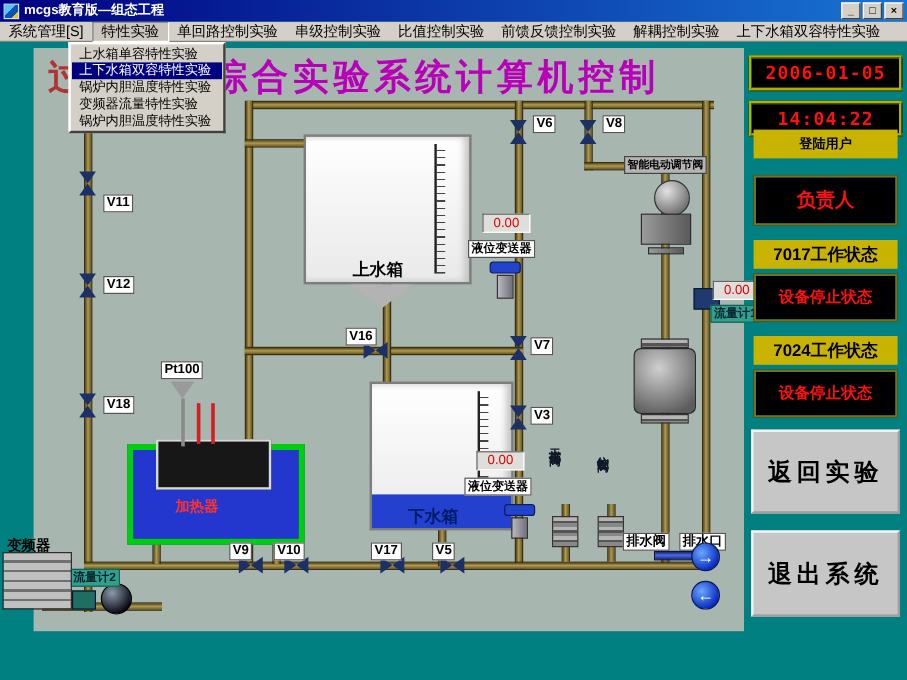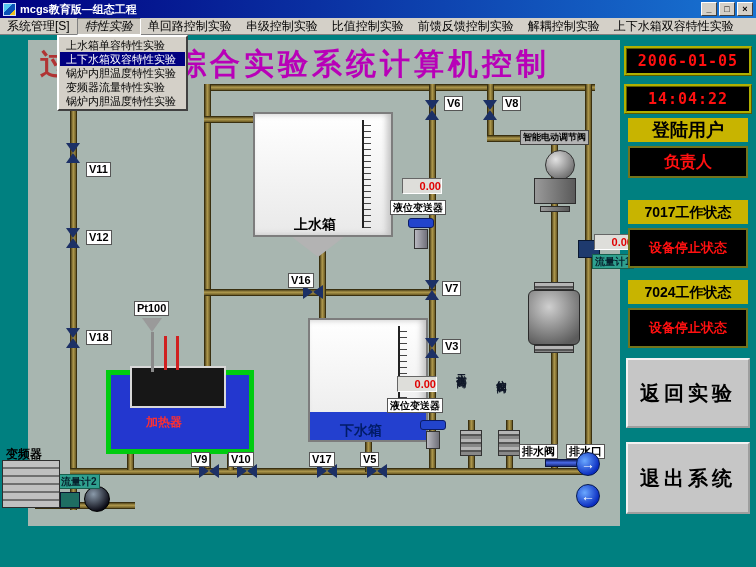--- a/index.html
+++ b/index.html
@@ -21,21 +21,21 @@
   .title-text { color:#fff; font-size:11px; font-weight:bold; line-height:18px; }
   .winbtns { margin-left:auto; display:flex; gap:2px; }
   .winbtn { width:16px; height:14px; background:#d4d0c8;
     border:1px solid; border-color:#ffffff #404040 #404040 #ffffff;
     font-size:9px; line-height:12px; text-align:center; font-weight:bold; }
 
   
   .menubar { position:absolute; left:0; top:18px; width:756px; height:17px;
     background:#d4d0c8; border-bottom:1px solid #808080; display:flex; z-index:390; }
   .menu-item { font-size:12px; padding:0 7px; line-height:16px; height:17px; white-space:nowrap; }
-  .menu-item.active { border:1px solid; border-color:#808080 #ffffff #ffffff #808080; background:#cac6be; line-height:14px;font-style:italic; }
+  .menu-item.active { border:1px solid; border-color:#808080 #ffffff #ffffff #808080; background:#cac6be; line-height:14px; }
 
   
   .dropdown { position:absolute; left:57px; top:35px; width:131px; z-index:395;
     background:#d4d0c8; border:2px solid; border-color:#ffffff #404040 #404040 #ffffff; padding:1px; }
   .dd-item { height:14px; line-height:14px; font-size:11px; padding-left:6px; white-space:nowrap; }
   .dd-item.hl { background:#000080; color:#fff; }
 
   
   .diagram { position:absolute; left:28px; top:40px; width:592px; height:486px;
     background:#a8b6b0; z-index:1; }
@@ -63,21 +63,21 @@
   .probe-rod { position:absolute; width:3px; background:#8a8a8a; z-index:4; }
 
   .wlabel { position:absolute; background:#fff; border:1px solid #555; font-size:11px; font-weight:bold;
     line-height:13px; padding:0 2px; white-space:nowrap; z-index:8; }
   .tank-name { position:absolute; font-size:14px; font-weight:bold; z-index:8; white-space:nowrap; }
   .tlabel { position:absolute; background:#2fa08e; border:1px solid #18604e; color:#06222e;
     font-size:10px; font-weight:bold; line-height:13px; padding:0 2px; white-space:nowrap; z-index:8; }
   .glabel { position:absolute; background:#b4b4b4; border:1px solid #444; font-size:9px; font-weight:bold;
     line-height:13px; padding:0 2px; white-space:nowrap; z-index:8; }
   .display { position:absolute; width:40px; background:#dededa; border:1px solid #666; border-right-color:#fff; border-bottom-color:#fff;
-    color:#e00000; font-weight:bold; font-size:11px; line-height:14px; text-align:right; z-index:8; }
+    color:#e00000; font-weight:normal; font-size:11px; line-height:14px; text-align:center; z-index:8; }
   .vtext { position:absolute; writing-mode:vertical-rl; font-size:10px; font-weight:bold; color:#101828;
     letter-spacing:1px; z-index:8; white-space:nowrap; }
   .plain-label { position:absolute; font-size:12px; font-weight:bold; color:#000; z-index:8; white-space:nowrap; }
   .red-label { position:absolute; font-size:12px; font-weight:bold; color:#ff3030; z-index:8; white-space:nowrap; }
 
   .bowtie { position:absolute; width:20px; height:14px; z-index:6; }
   .bowtie::before { content:""; position:absolute; left:0; top:0;
     border-top:7px solid transparent; border-bottom:7px solid transparent; border-left:10px solid #1c3066; }
   .bowtie::after { content:""; position:absolute; right:0; top:0;
     border-top:7px solid transparent; border-bottom:7px solid transparent; border-right:10px solid #1c3066; }
@@ -250,22 +250,22 @@
   <div class="wlabel" style="left:281px;top:412px">V17</div>
   <div class="wlabel" style="left:332px;top:412px">V5</div>
 </div>
 
 <div class="plain-label" style="left:6px;top:446px">变频器</div>
 <div class="dev-body" style="left:2px;top:460px;width:58px;height:48px;z-index:6;background:repeating-linear-gradient(180deg,#c0c0c0 0 6px,#707070 6px 8px)"></div>
 
 <div class="clockbox" style="top:46px">2006-01-05</div>
 <div class="clockbox" style="top:84px">14:04:22</div>
 
-<div class="panel-header" style="top:118px;font-size:18px">登陆用户</div>
-<div class="black-box" style="top:146px;height:32px;font-size:16px">负责人</div>
+<div class="panel-header" style="top:108px;font-size:11px">登陆用户</div>
+<div class="black-box" style="top:146px;height:42px;font-size:16px">负责人</div>
 
 <div class="panel-header" style="top:200px">7017工作状态</div>
 <div class="black-box" style="top:228px;height:40px;font-size:13px">设备停止状态</div>
 
 <div class="panel-header" style="top:280px">7024工作状态</div>
 <div class="black-box" style="top:308px;height:40px;font-size:13px">设备停止状态</div>
 
 <div class="big-btn" style="top:358px;height:70px">返回实验</div>
 <div class="big-btn" style="top:442px;height:72px">退出系统</div>
 

